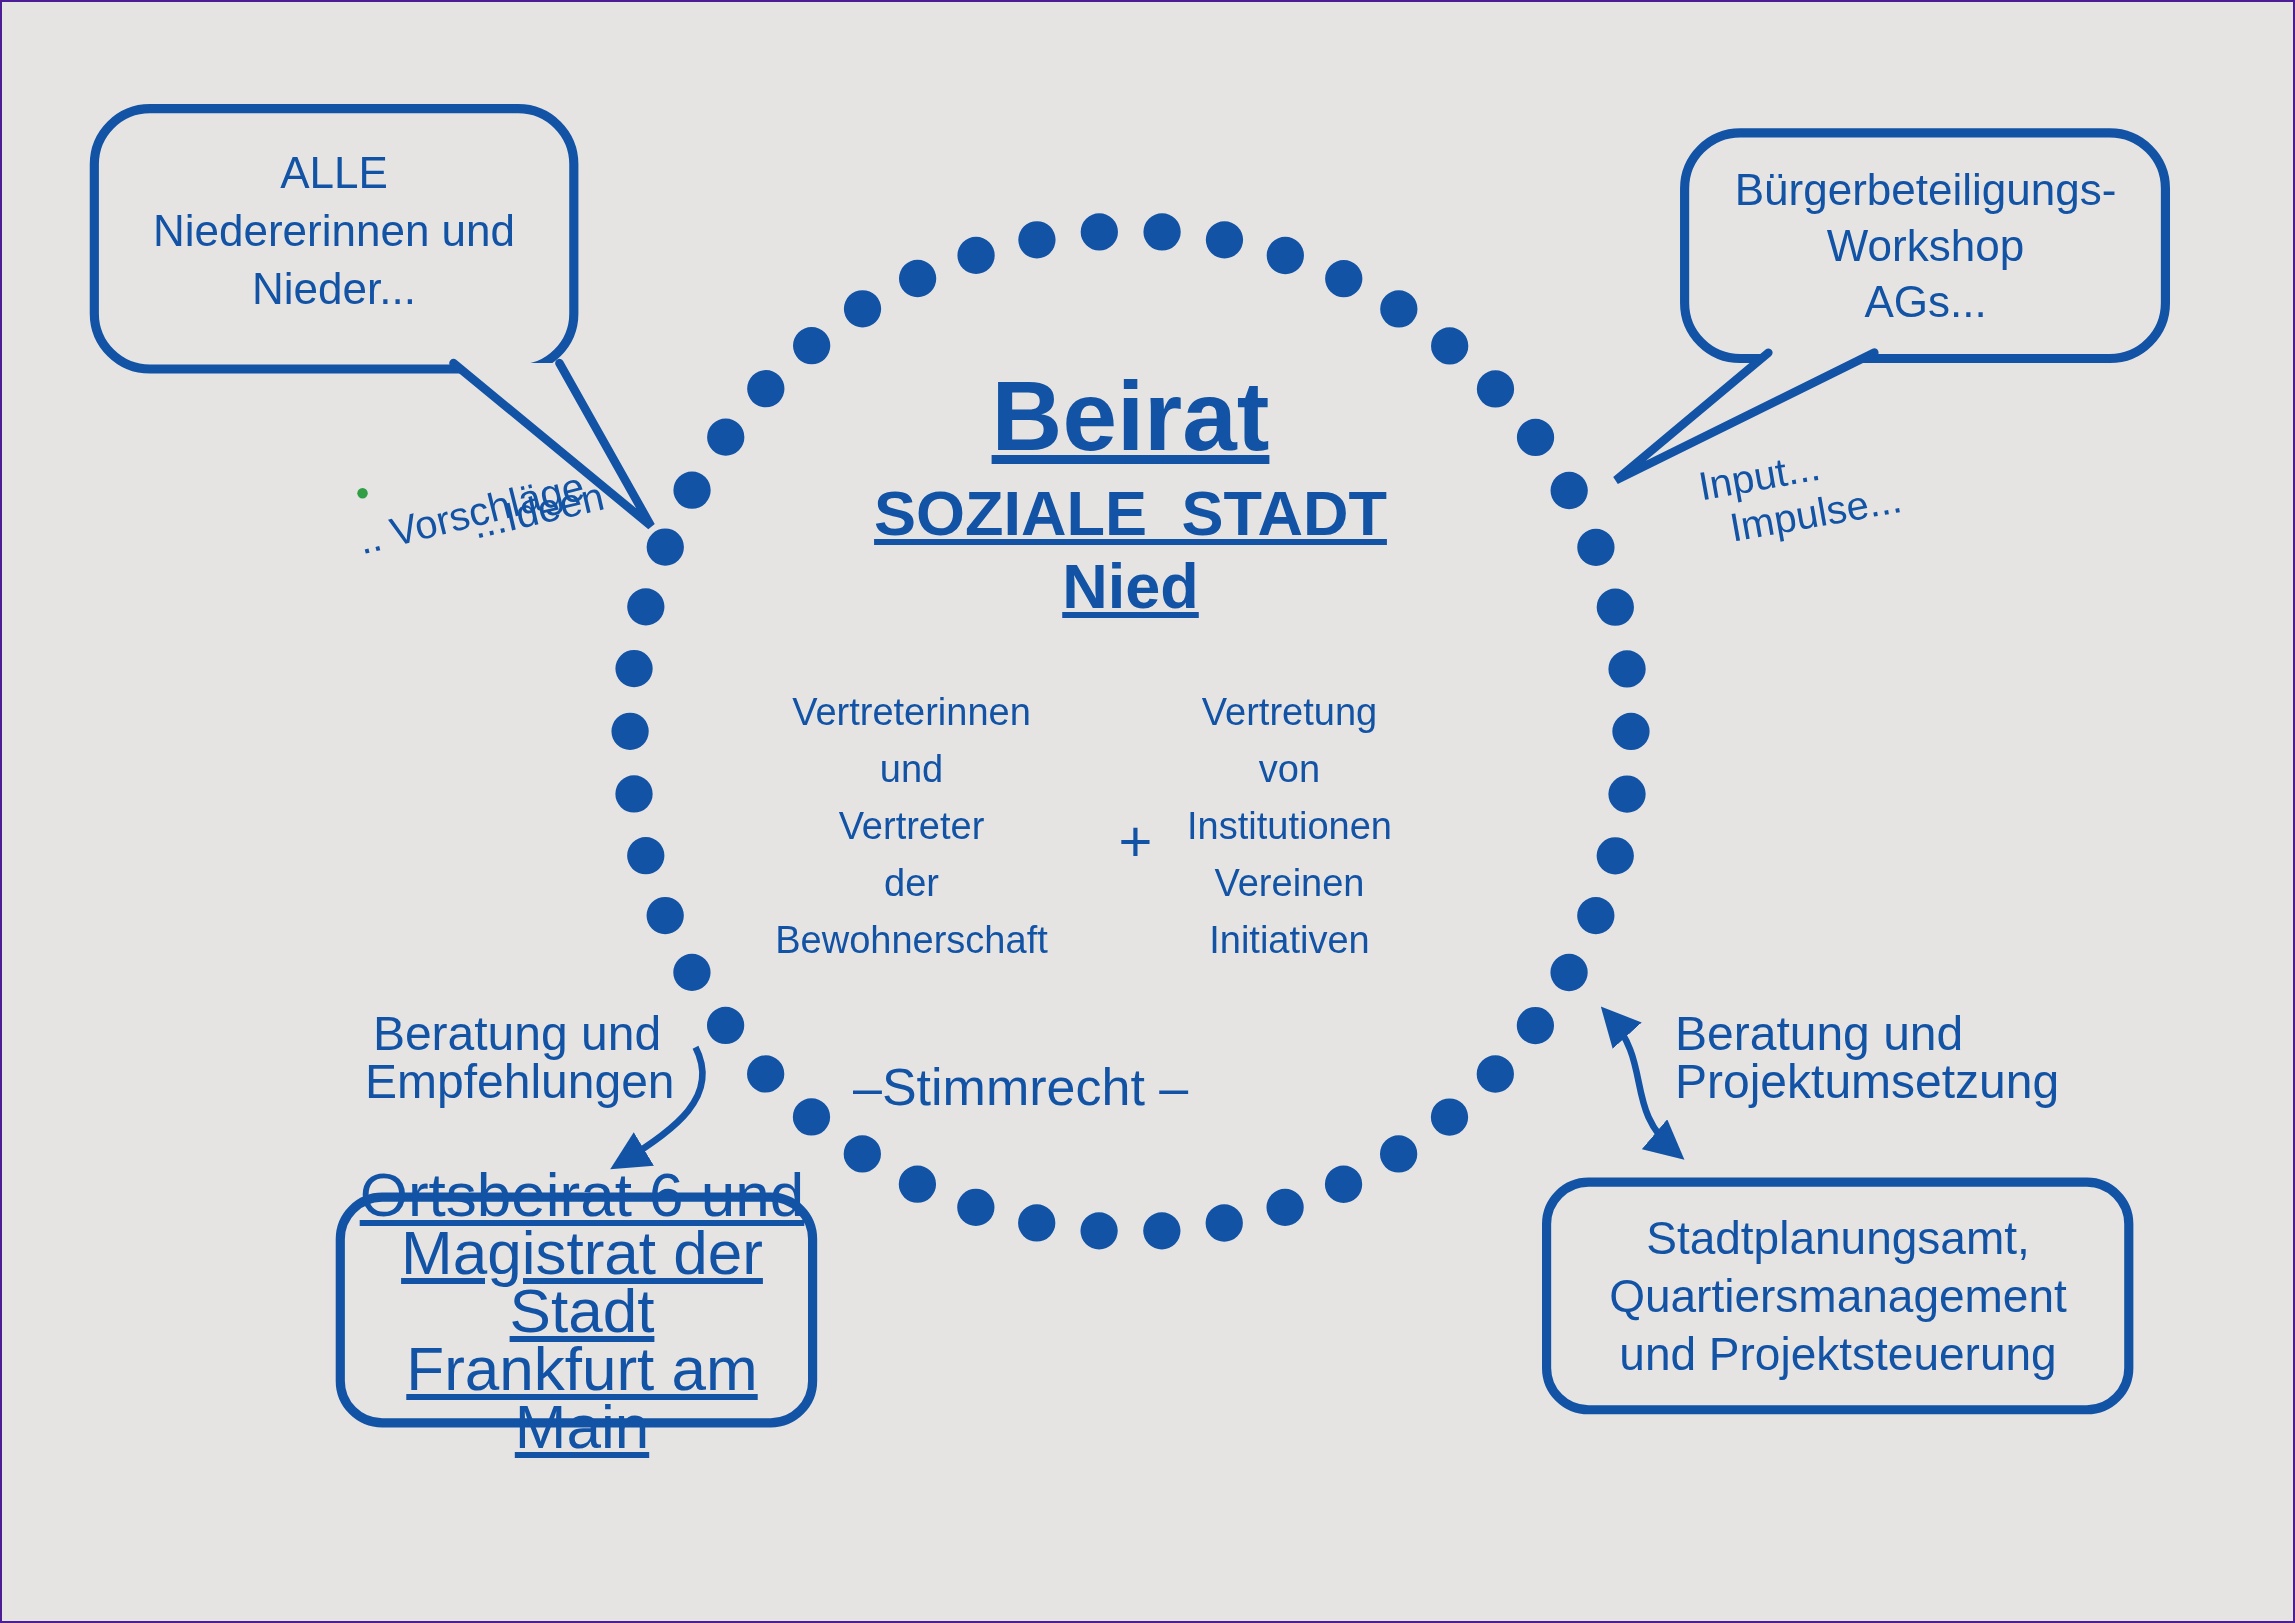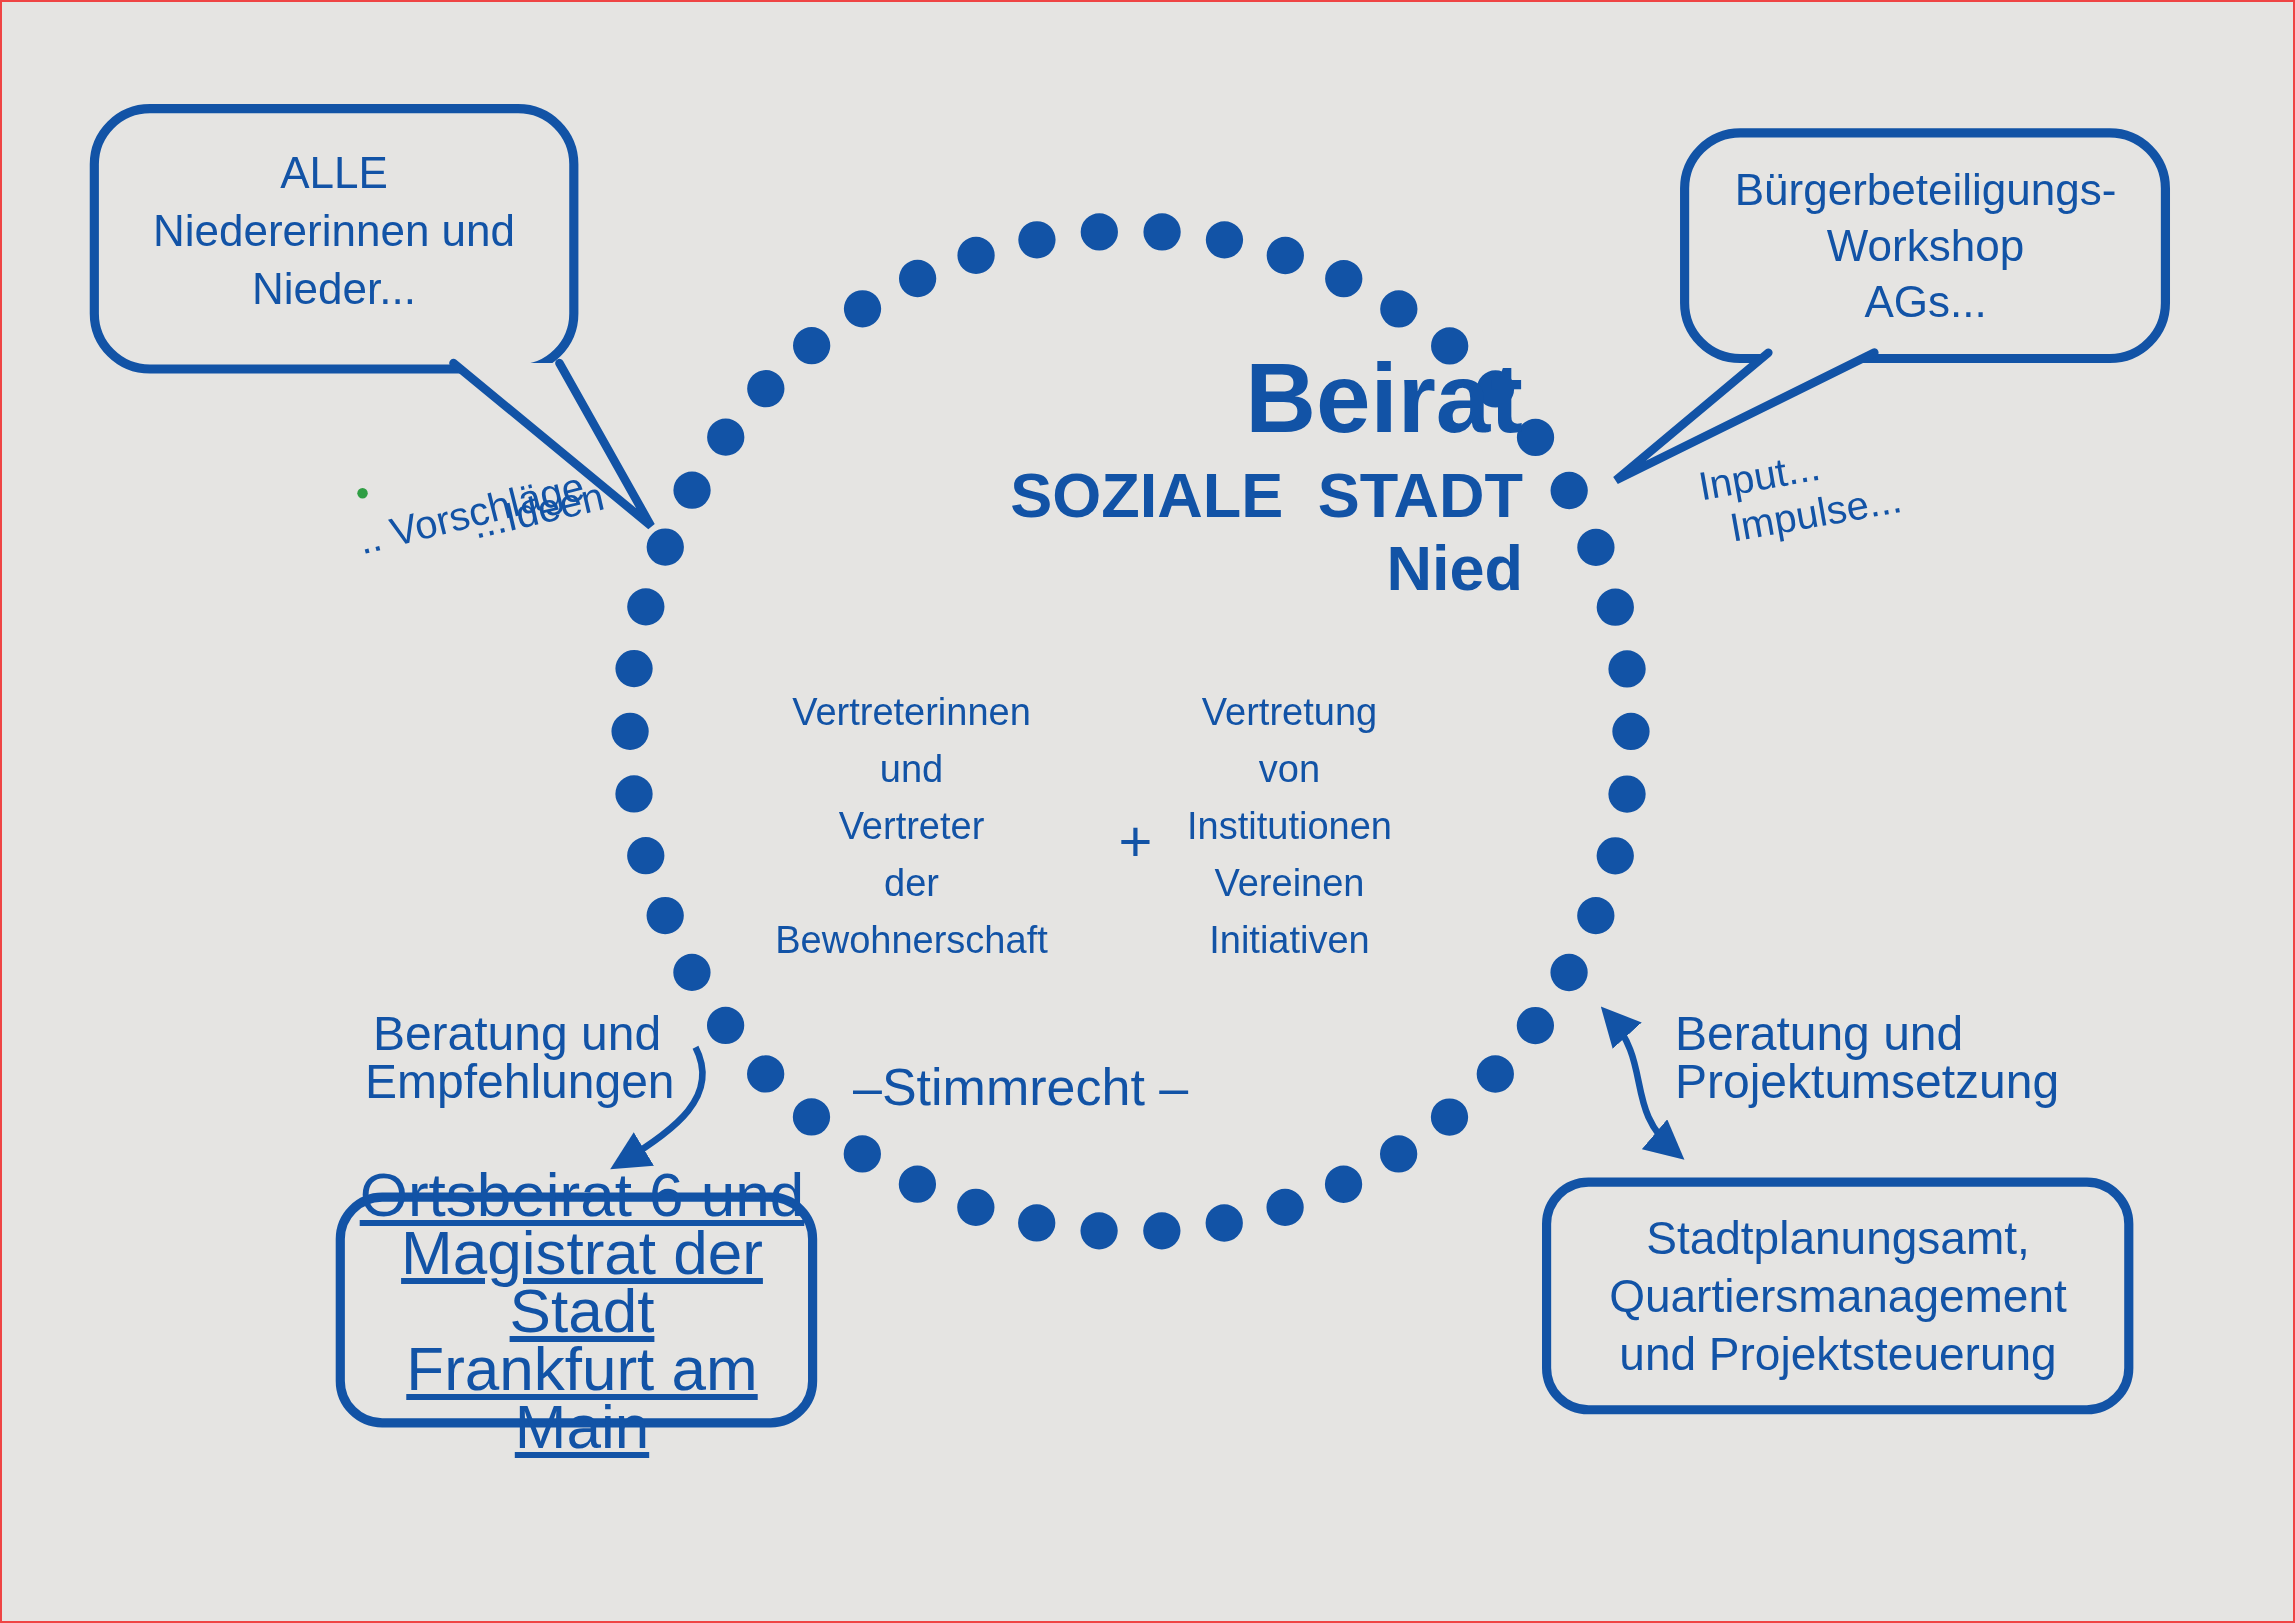--- a/index.html
+++ b/index.html
@@ -3,42 +3,42 @@
 <meta charset="utf-8">
 <style>
   html,body { margin:0; padding:0; background:#cfcecd; }
   .stage {
     position:relative;
     width:2295px; height:1623px;
     background:var(--background,#e5e4e2);
     font-family:"Liberation Sans", sans-serif;
     color:var(--accent,#1253a6);
     overflow:hidden;
-    border:2px solid #ef4444;
+    border:2px solid #4c1d95;
     box-sizing:border-box;
     padding-left:38px;
   }
   svg.art { position:absolute; left:0; top:0; width:2295px; height:1623px; }
 
   
   .dots   { fill:none; stroke:var(--accent,#1253a6); stroke-width:57; stroke-linecap:round; stroke-dasharray:0 96.13; }
   .bubble { fill:var(--background,#e5e4e2); stroke:var(--accent,#1253a6); stroke-width:14; }
   .tail   { fill:var(--background,#e5e4e2); stroke:var(--accent,#1253a6); stroke-width:13; stroke-linecap:round; }
   .arrow  { fill:none; stroke:var(--accent,#1253a6); stroke-width:10; }
   .mfill  { fill:var(--accent,#1253a6); }
   .gdot   { fill:var(--green,#2f9e44); }
 
   
   .txt { position:absolute; }
   .flexcenter { display:flex; flex-direction:column; justify-content:center; align-items:center; text-align:center; box-sizing:border-box; }
 
   .bubble-tl { left:92px; top:107px; width:480px; height:260px; font-size:44px; line-height:58px; font-weight:500; padding-bottom:17px; }
   .bubble-tr { left:1683px; top:131px; width:481px; height:226px; font-size:44px; line-height:56px; font-weight:500; }
 
-  .center-title { left:736px; top:343px; width:785px; text-align:right; }
+  .center-title { left:736px; top:361px; width:785px; text-align:center;text-decoration:underline; }
   .beirat  { font-size:98px; font-weight:700; line-height:106px; }
   .soziale { font-size:63px; font-weight:600; line-height:75px; word-spacing:17px; margin-top:6.5px; }
   .nied    { font-size:63px; font-weight:600; line-height:71px; }
 
   .col { top:682px; width:419px; text-align:center; font-size:38px; line-height:57px; font-weight:500; }
   .col-left  { left:700px; }
   .col-right { left:1078px; }
   .plus { left:1094px; top:805px; width:79px; text-align:center; font-size:58px; font-weight:500; }
   .stimmrecht { left:851px; top:1055px; width:589px; text-align:left; font-size:52px; font-weight:500; }
 

